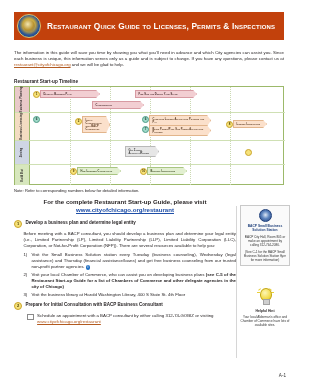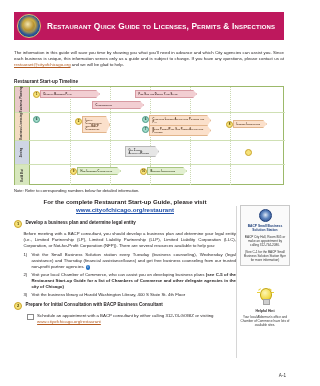--- a/index.html
+++ b/index.html
@@ -9,21 +9,21 @@
     font-family:"Liberation Sans", sans-serif;
     color:#231f20;
     overflow:hidden;
     position:relative;
   }
   .page{position:relative;width:298px;height:386px;}
 
   
   .header{
     position:absolute;left:14px;top:12px;width:270px;height:28px;
-    background:#be185d;
+    background:#c2410c;
     display:flex;align-items:center;
   }
   .seal{
     width:22px;height:22px;border-radius:50%;
     margin-left:3px;margin-right:6px;
     background:radial-gradient(circle at 50% 45%, #e8d37a 0%, #c9a83c 38%, #2a5596 62%, #1b3e72 100%);
     border:1.2px solid #d8c271;
     flex:0 0 auto;position:relative;
   }
   .seal::after{

